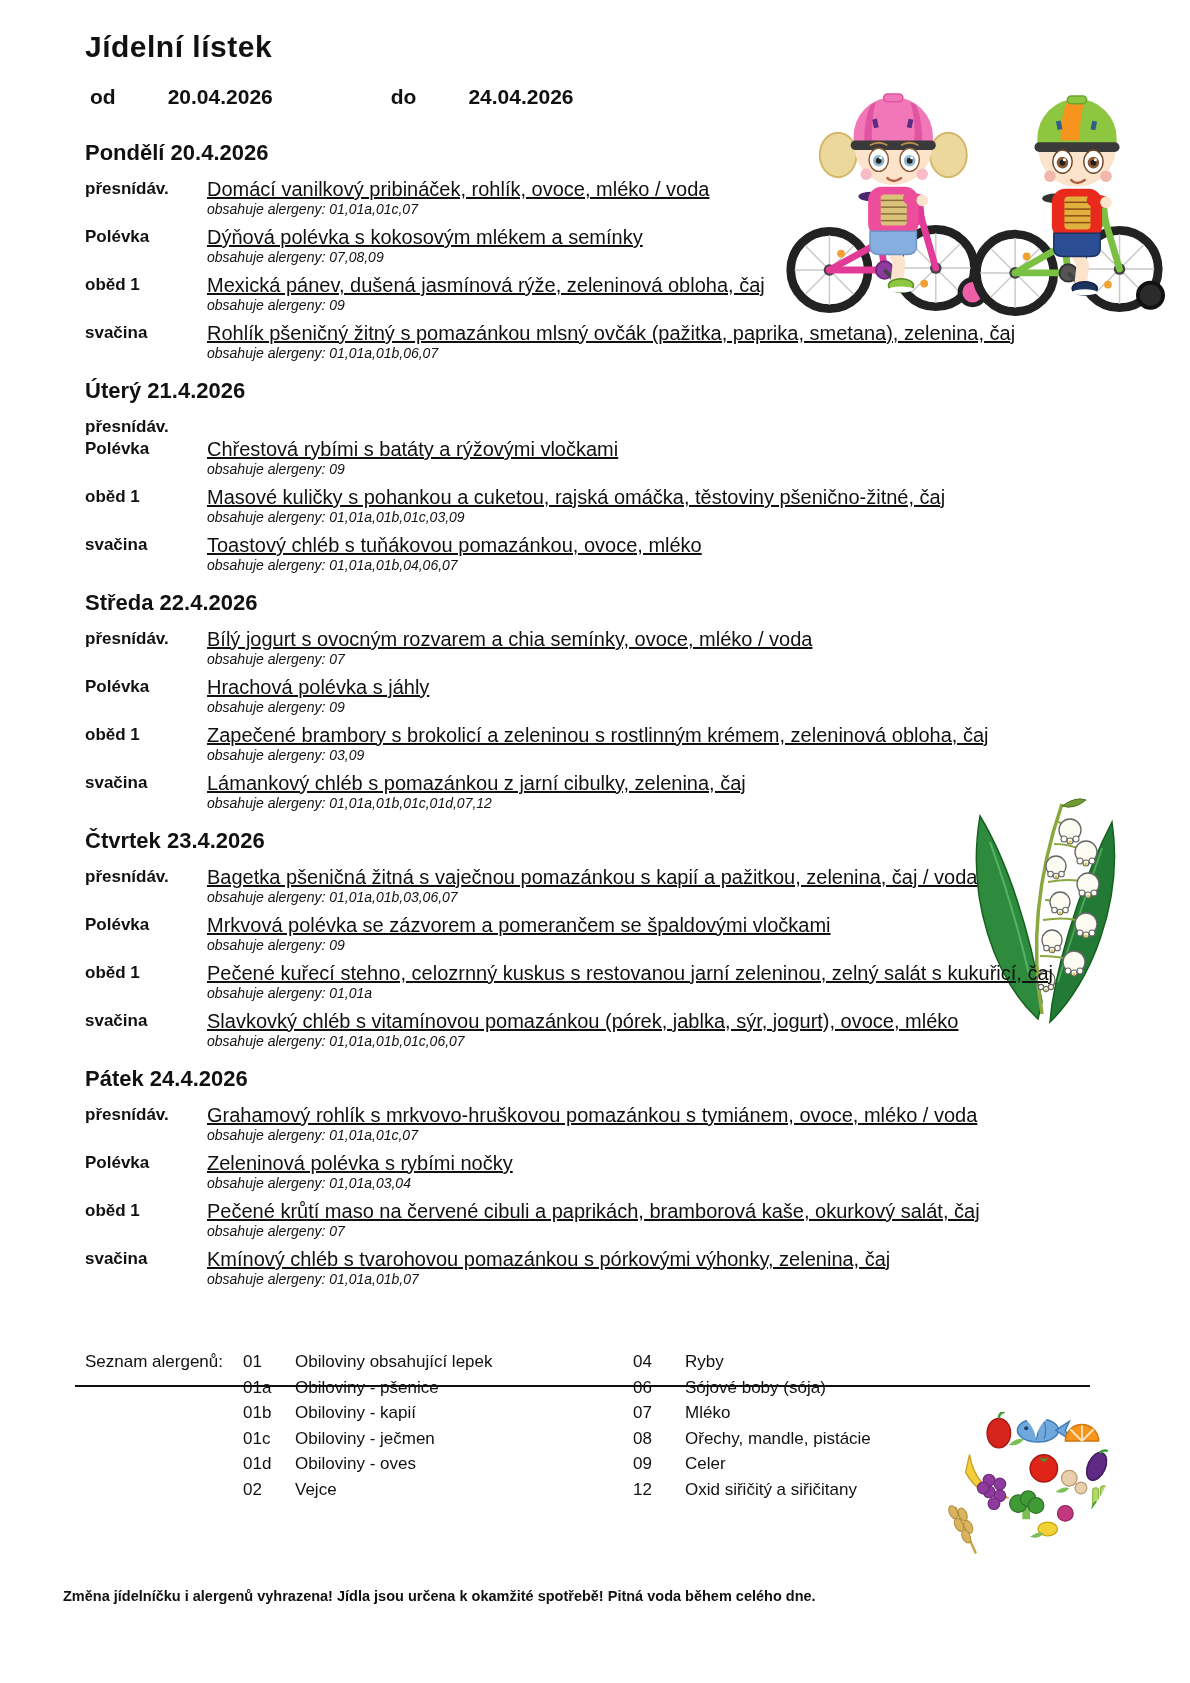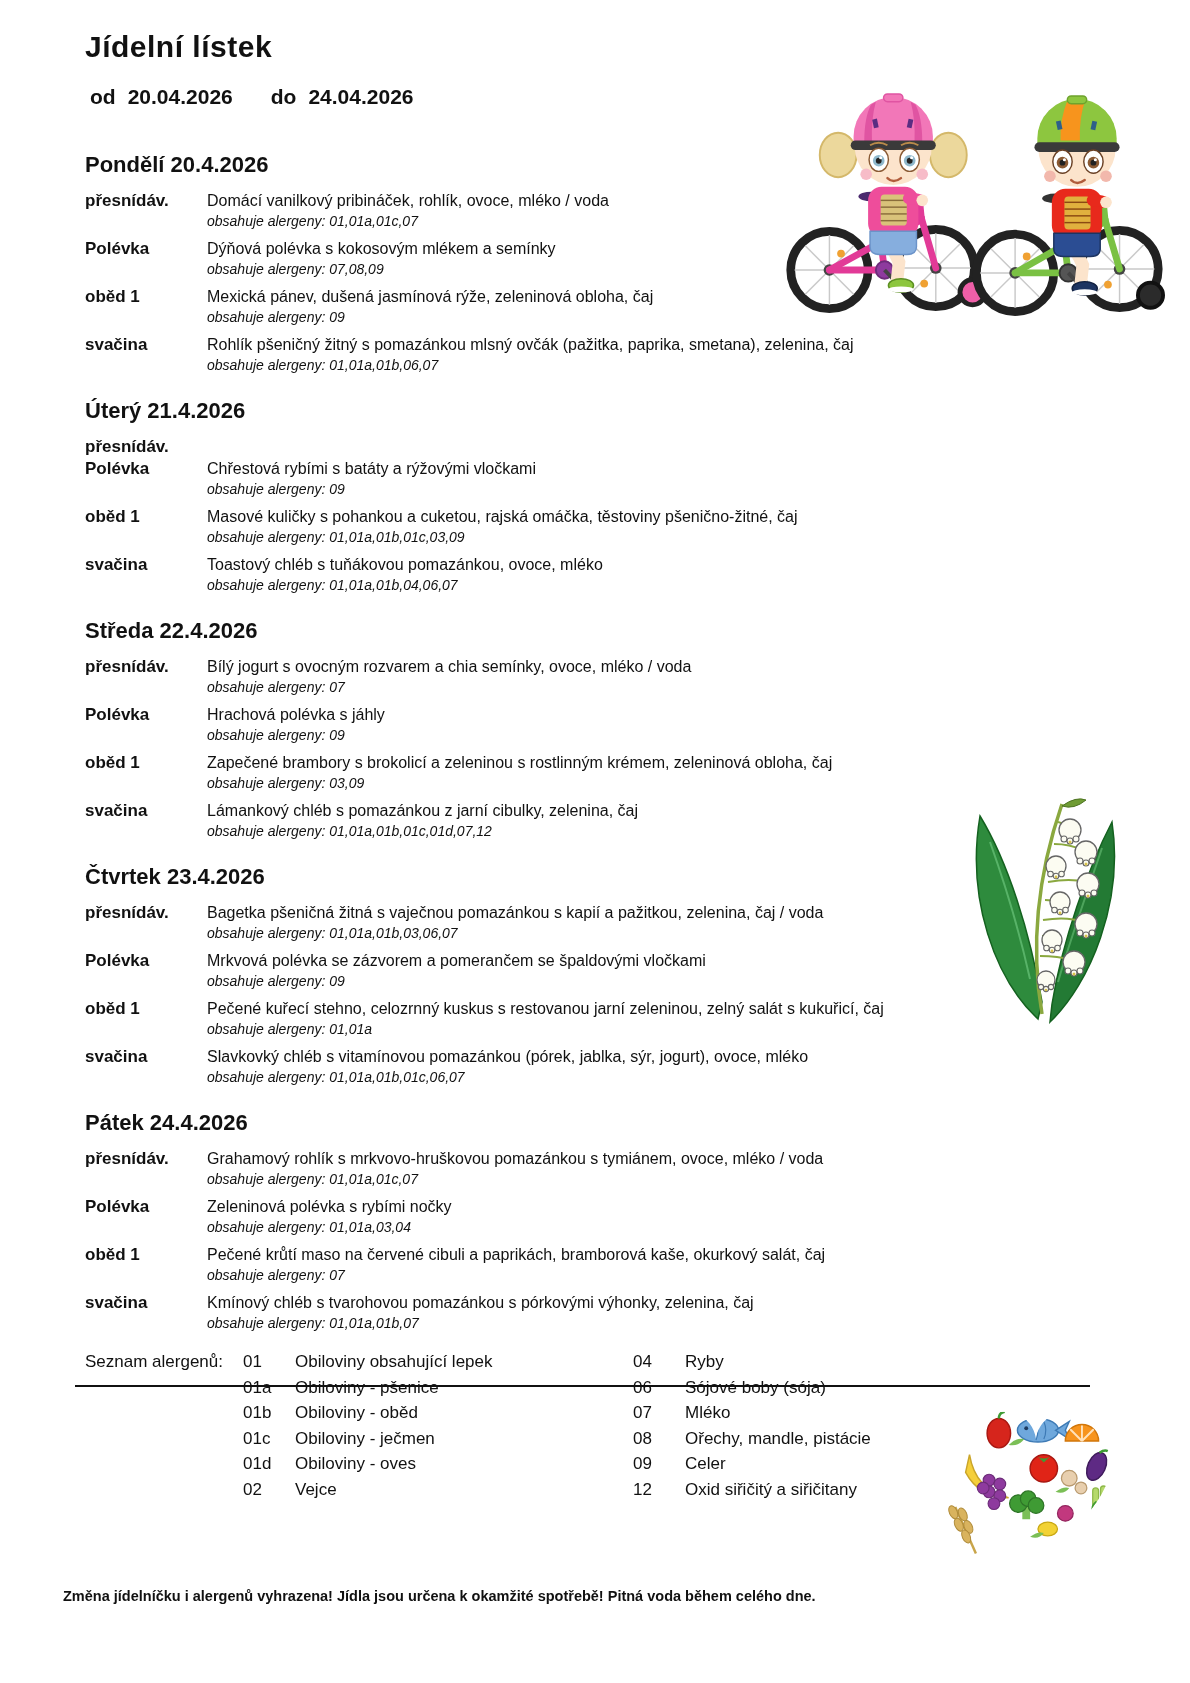--- a/index.html
+++ b/index.html
@@ -10,33 +10,33 @@
     font-family:"Liberation Sans", sans-serif;
     color:#111;
     overflow:hidden;
   }
   .page-title{
     position:absolute;top:30px;left:85px;width:650px;
     text-align:left;font-size:30px;font-weight:bold;letter-spacing:.5px;
   }
   .period{
     position:absolute;top:85px;left:90px;
-    font-size:21px;font-weight:bold;display:flex;align-items:baseline;
+    font-size:21px;font-weight:bold;display:flex;align-items:baseline;gap:40px;
   }
   .period .p-label{margin-right:12px;}
   .period .p-gap{width:38px;}
   .menu{
     position:absolute;top:136px;left:85px;width:1012px;z-index:2;
   }
   .day{margin-bottom:8px;}
-  .day-title{font-size:22px;line-height:26px;font-weight:bold;margin:16px 0 12px 0;}
+  .day-title{font-size:22px;line-height:26px;font-weight:bold;margin:4px 0 12px 0;}
   .item{display:flex;}
   .item-label{width:122px;flex:0 0 122px;font-size:17px;line-height:22px;font-weight:bold;}
   .item-body{flex:1;}
-  .dish{font-size:16px;line-height:22px;white-space:nowrap;}
+  .dish{font-size:20px;line-height:22px;white-space:nowrap;text-decoration:underline;}
   .allergen-line{font-size:14px;line-height:17px;font-style:italic;margin:1px 0 8px 0;}
   .rule{
     position:absolute;top:1385px;left:75px;width:1015px;height:0;
     border-top:2px solid #111;z-index:2;
   }
   .allergen-section{
     position:absolute;top:1349px;left:85px;z-index:2;display:flex;font-size:17px;
   }
   .allergen-heading{width:158px;flex:0 0 158px;line-height:25px;}
   .acol{display:flex;flex-direction:column;}
@@ -235,21 +235,21 @@
       <div class="arow">
           <span class="acode">01</span>
           <span class="aname">Obiloviny obsahující lepek</span>
         </div>
       <div class="arow">
           <span class="acode">01a</span>
           <span class="aname">Obiloviny - pšenice</span>
         </div>
       <div class="arow">
           <span class="acode">01b</span>
-          <span class="aname">Obiloviny - oběd</span>
+          <span class="aname">Obiloviny - kapií</span>
         </div>
       <div class="arow">
           <span class="acode">01c</span>
           <span class="aname">Obiloviny - ječmen</span>
         </div>
       <div class="arow">
           <span class="acode">01d</span>
           <span class="aname">Obiloviny - oves</span>
         </div>
       <div class="arow">

